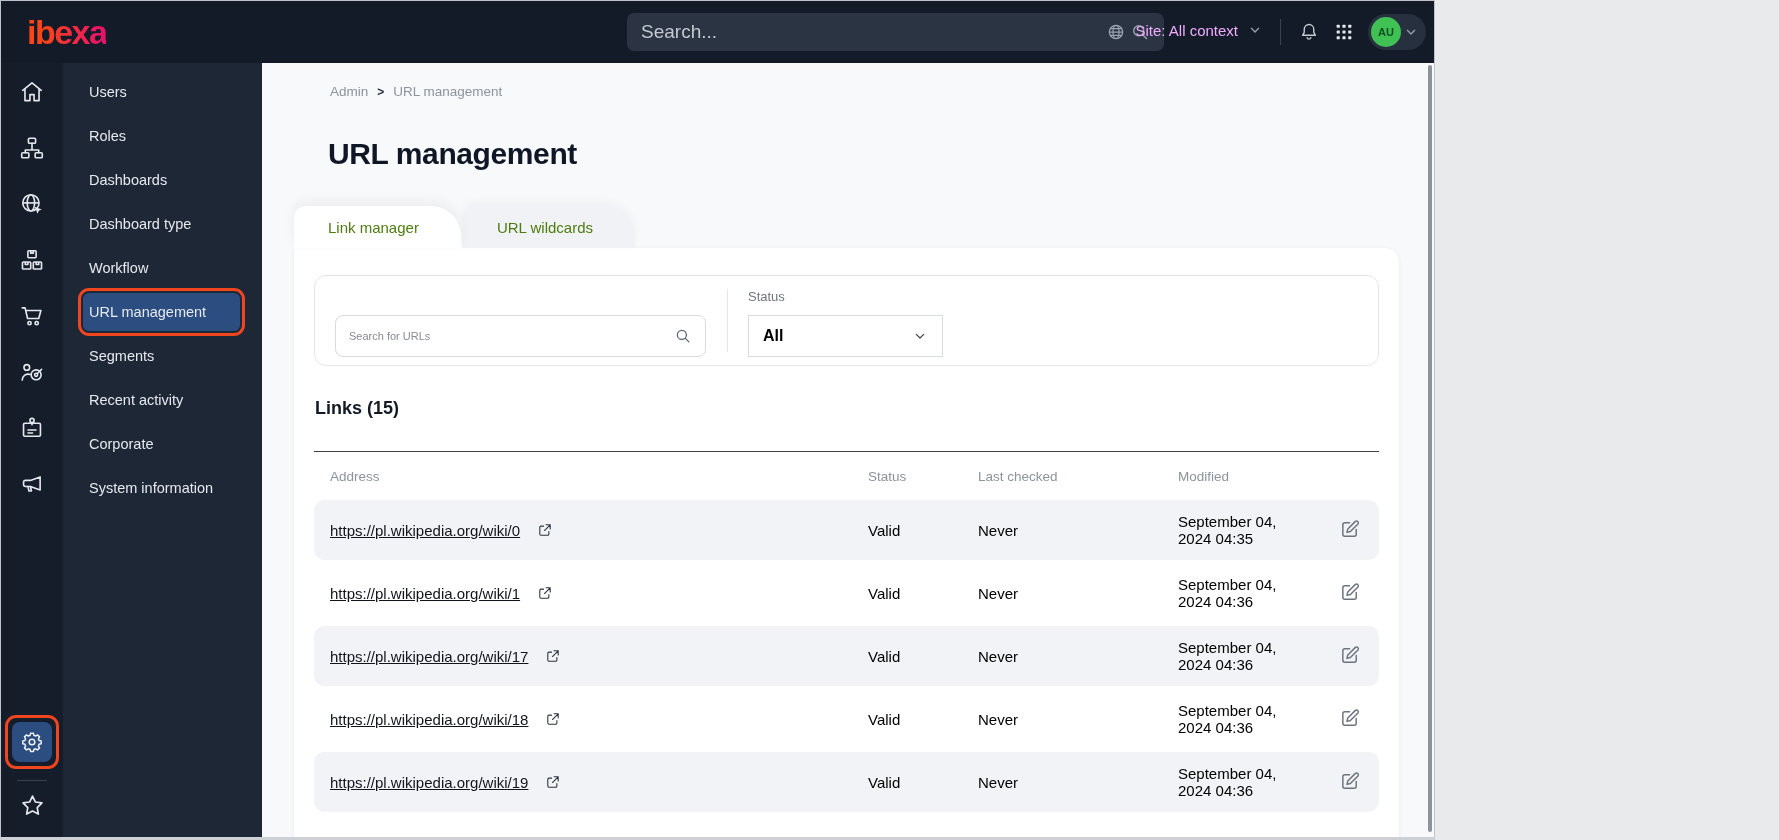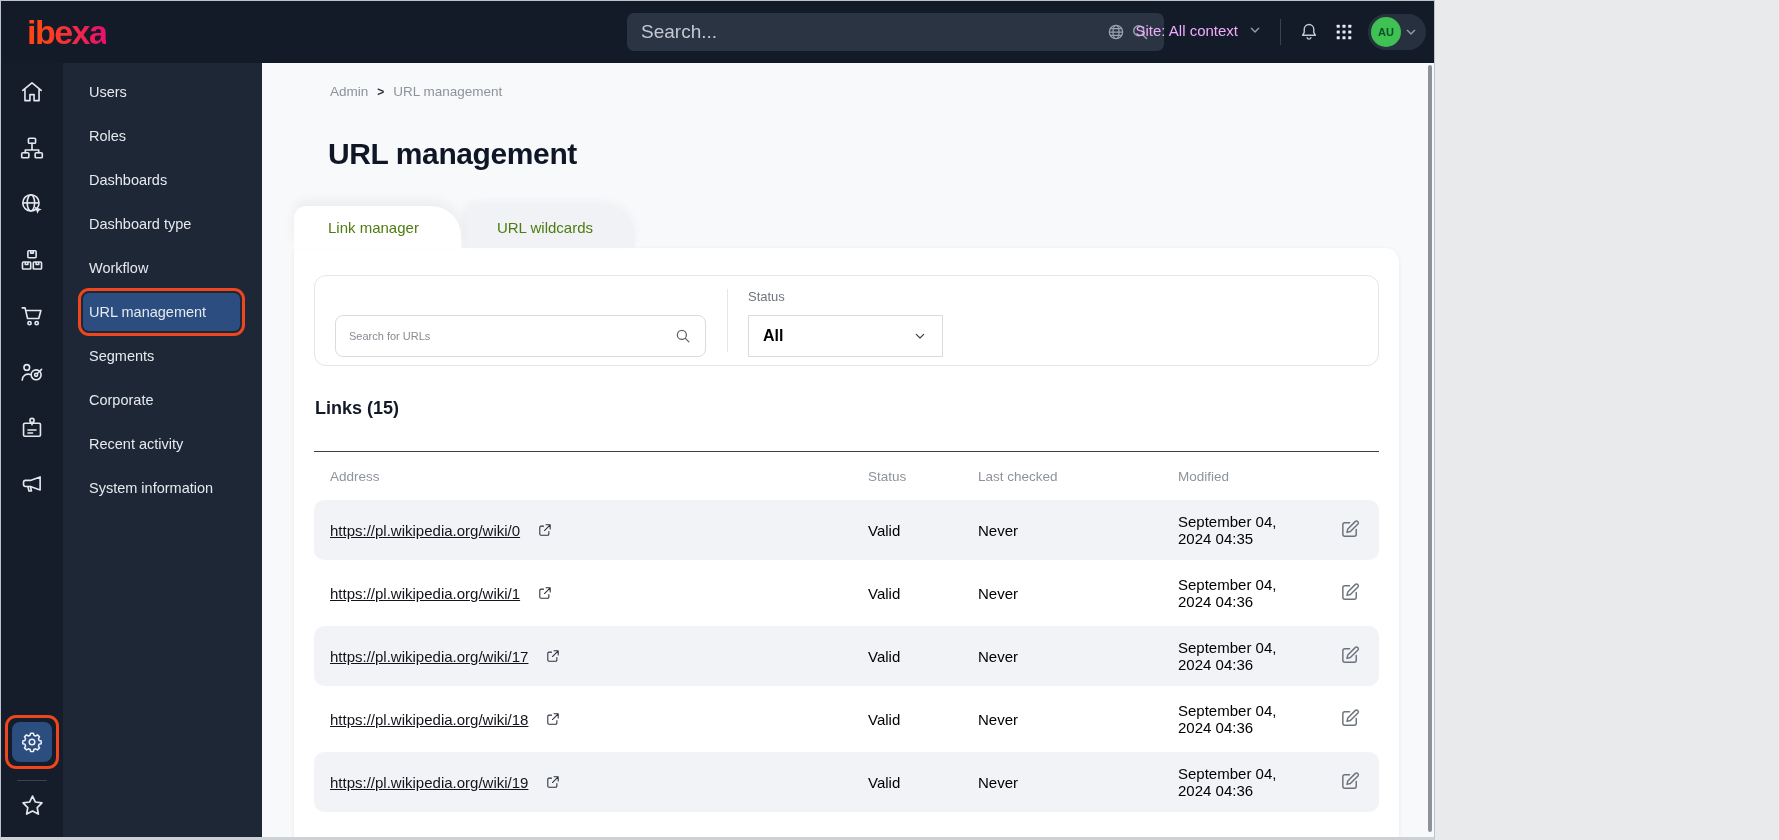--- a/index.html
+++ b/index.html
@@ -273,25 +273,25 @@
 
       <div class="side-item active">
         <span>URL management</span>
       </div>
 
       <div class="side-item">
         <span>Segments</span>
       </div>
 
       <div class="side-item">
+        <span>Recent activity</span>
+      </div>
+
+      <div class="side-item">
         <span>Corporate</span>
-      </div>
-
-      <div class="side-item">
-        <span>Recent activity</span>
       </div>
 
       <div class="side-item">
         <span>System information</span>
       </div>
     </nav>
 
   <main class="main">
 
     <div class="breadcrumb">

